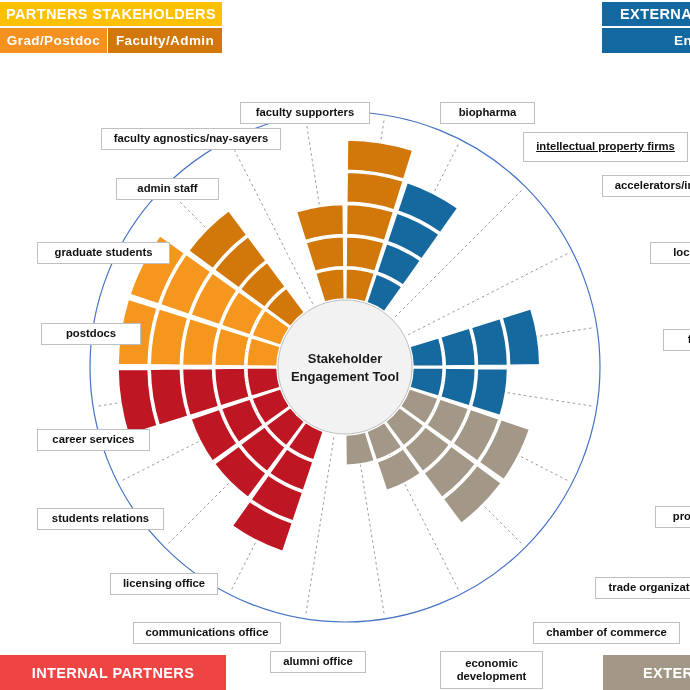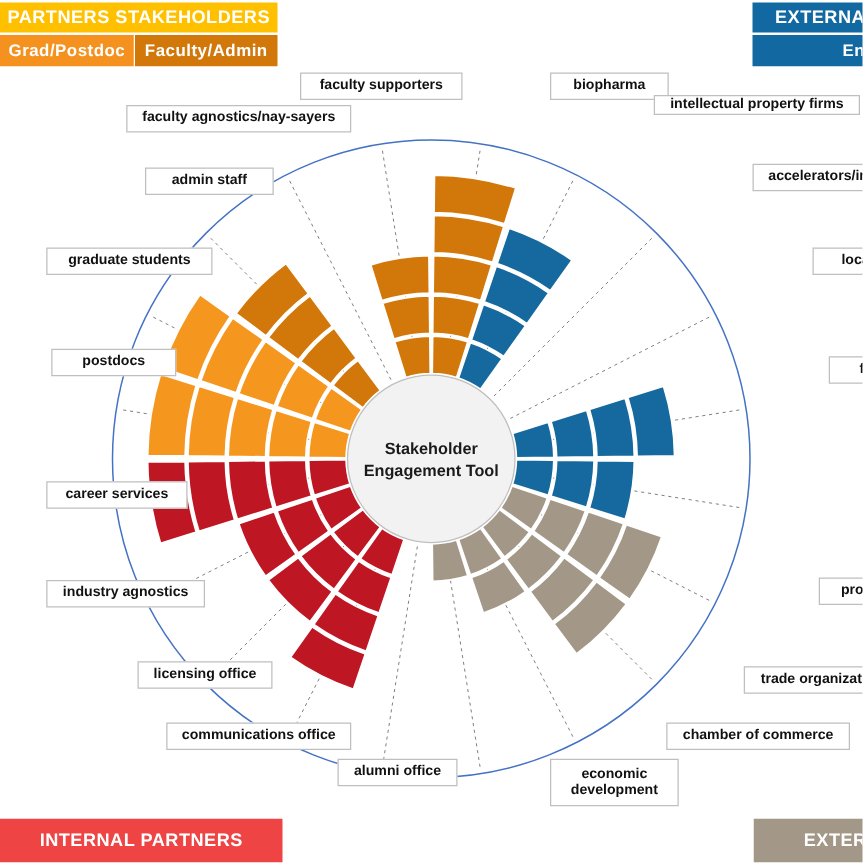--- a/index.html
+++ b/index.html
@@ -93,20 +93,21 @@
     color: #111111;
     font-size: 11.3px;
     font-weight: bold;
     line-height: 1.18;
     display: flex;
     align-items: center;
     justify-content: center;
     text-align: center;
     padding: 2px 19px;
     white-space: nowrap;
+    margin-top: 44px;
   }
   .callout.wrap {
     white-space: normal;
   }
 
   
   #wheel {
     position: absolute;
     left: 0; top: 0;
   }
@@ -241,30 +242,30 @@
       </g>
     <circle id="hub-circle" cx="345" cy="367" r="67" fill="#F2F2F2" stroke="#BFBFBF" stroke-width="1"></circle>
     <text class="hub-text" x="345" y="363" text-anchor="middle">Stakeholder</text>
     <text class="hub-text" x="345" y="381" text-anchor="middle">Engagement Tool</text>
   </svg>
 
   <div id="callouts">
       <div class="callout" style="left: 240px; top: 58px; width: 130px; height: 22px;">faculty supporters</div>
       <div class="callout" style="left: 440px; top: 58px; width: 95px; height: 22px;">biopharma</div>
       <div class="callout" style="left: 101px; top: 84px; width: 180px; height: 22px;">faculty agnostics/nay-sayers</div>
-      <div class="callout" style="left: 523px; top: 76px; width: 165px; height: 16px;">intellectual property firms</div>
+      <div class="callout" style="left: 523px; top: 88px; width: 165px; height: 30px; text-decoration: underline;">intellectual property firms</div>
       <div class="callout" style="left: 116px; top: 134px; width: 103px; height: 22px;">admin staff</div>
       <div class="callout" style="left: 602px; top: 131px; width: 105px; height: 22px;">accelerators/in</div>
       <div class="callout" style="left: 37px; top: 198px; width: 133px; height: 22px;">graduate students</div>
       <div class="callout" style="left: 650px; top: 198px; width: 72px; height: 22px;">local</div>
       <div class="callout" style="left: 41px; top: 279px; width: 100px; height: 22px; text-align: right;">postdocs</div>
       <div class="callout" style="left: 663px; top: 285px; width: 60px; height: 22px;">fo</div>
       <div class="callout" style="left: 37px; top: 385px; width: 113px; height: 22px;">career services</div>
       <div class="callout" style="left: 655px; top: 462px; width: 70px; height: 22px;">profes</div>
-      <div class="callout" style="left: 37px; top: 464px; width: 127px; height: 22px;">industry agnostics</div>
+      <div class="callout" style="left: 37px; top: 464px; width: 127px; height: 22px;">students relations</div>
       <div class="callout" style="left: 110px; top: 529px; width: 108px; height: 22px;">licensing office</div>
       <div class="callout" style="left: 595px; top: 533px; width: 125px; height: 22px;">trade organization</div>
       <div class="callout" style="left: 133px; top: 578px; width: 148px; height: 22px;">communications office</div>
       <div class="callout" style="left: 533px; top: 578px; width: 147px; height: 22px;">chamber of commerce</div>
       <div class="callout" style="left: 270px; top: 607px; width: 96px; height: 22px;">alumni office</div>
       <div class="callout wrap" style="left: 440px; top: 607px; width: 103px; height: 38px;">economic development</div>
     </div>
 
   <div class="banner banner-title" id="hdr-internal-title">PARTNERS STAKEHOLDERS</div>
 

